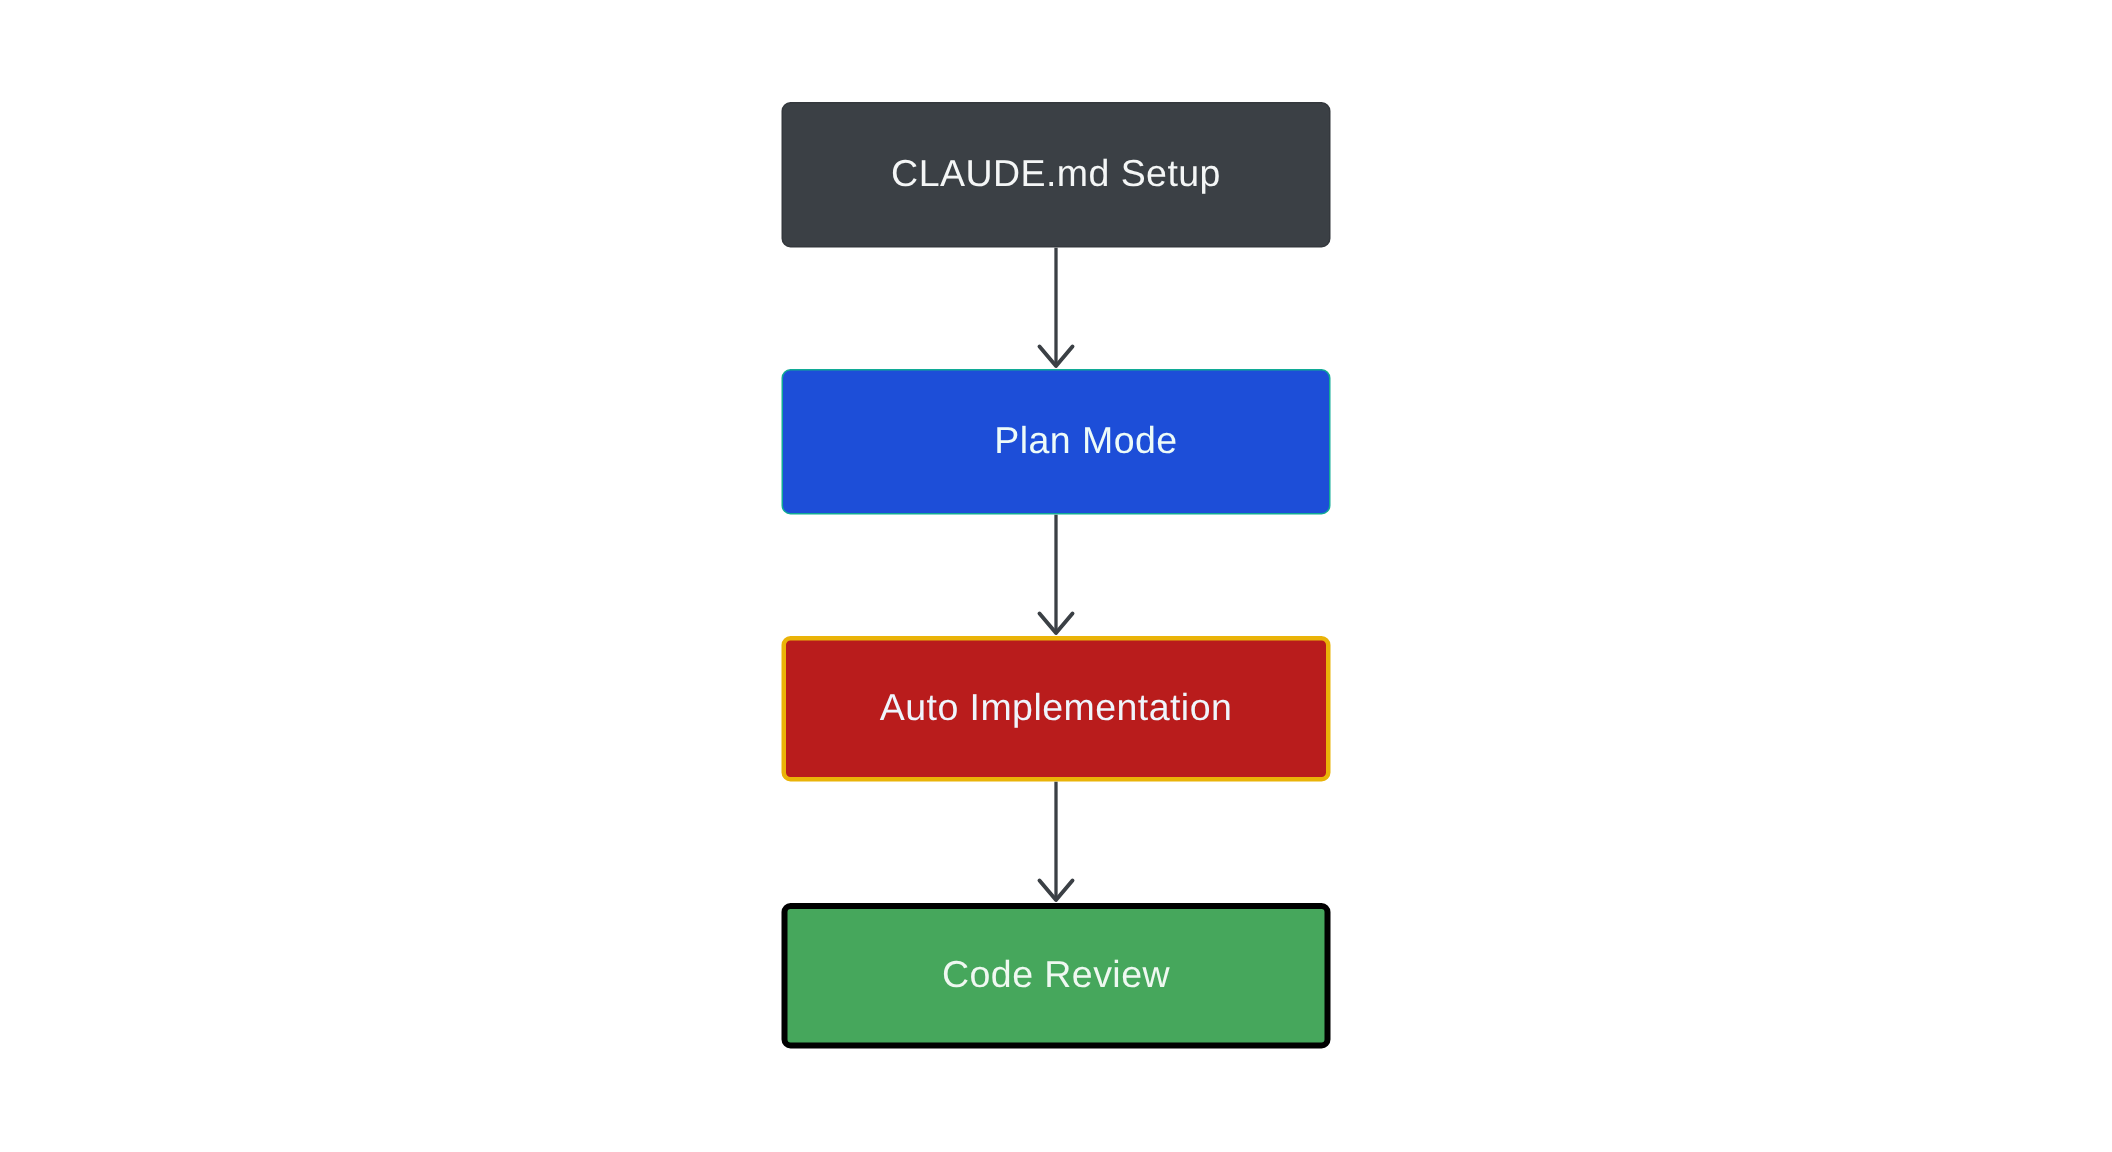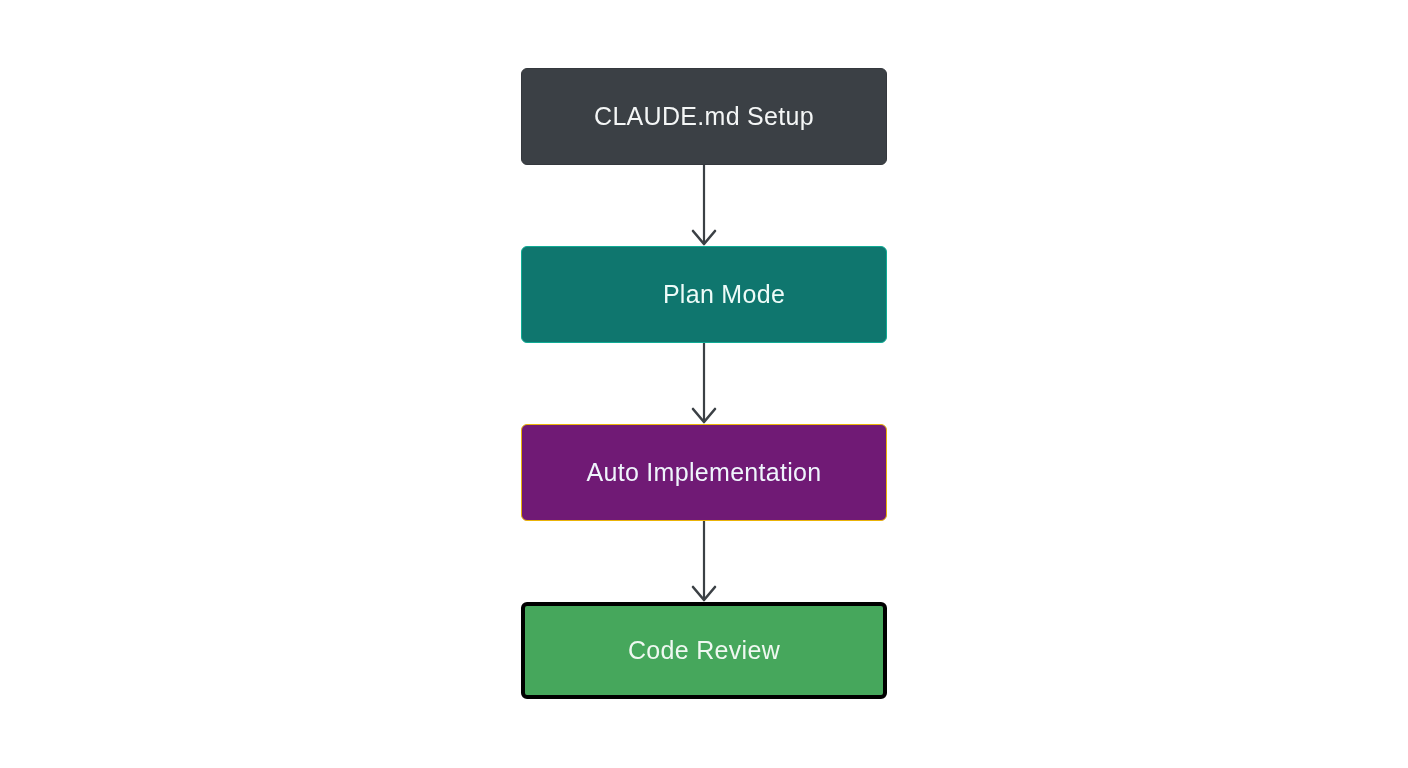--- a/index.html
+++ b/index.html
@@ -33,22 +33,22 @@
     justify-content: center;
     box-sizing: border-box;
   }
   .node-label {
     font-size: 25px;
     font-weight: 400;
     letter-spacing: 0.3px;
     white-space: nowrap;
   }
   .node-setup        { background: #3b4045; border: 1px solid #34383d; }
-  .node-plan         { background: #0f766e; border: 1px solid #10ab95; padding-left: 40px; }
-  .node-auto         { background: #701a75; border: 1px solid #eab308; }
+  .node-plan         { background: #1d4ed8; border: 1px solid #10ab95; padding-left: 40px; }
+  .node-auto         { background: #b91c1c; border: 3px solid #eab308; }
   .node-review       { background: #46a75c; border: 4px solid #000000; }
   .node-setup  .node-label { color: #f4f6f6; }
   .node-plan   .node-label { color: #edfbf8; }
   .node-auto   .node-label { color: #eff5fc; }
   .node-review .node-label { color: #eff8f1; }
   .arrow {
     width: 26px;
     height: 81px;
     display: block;
   }

